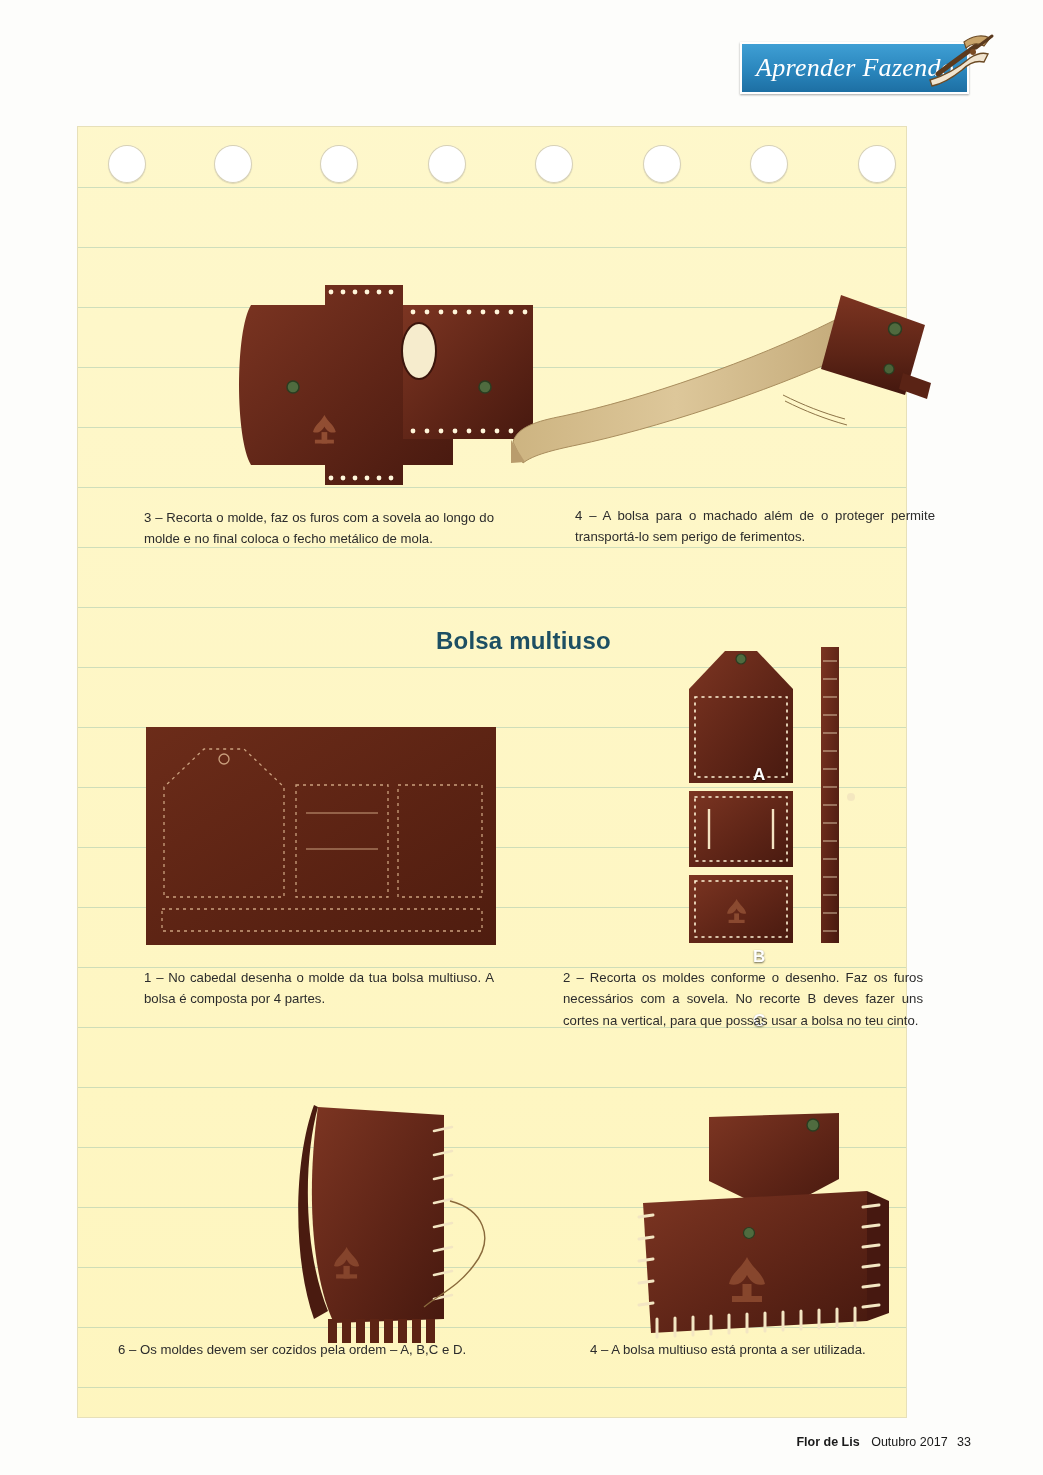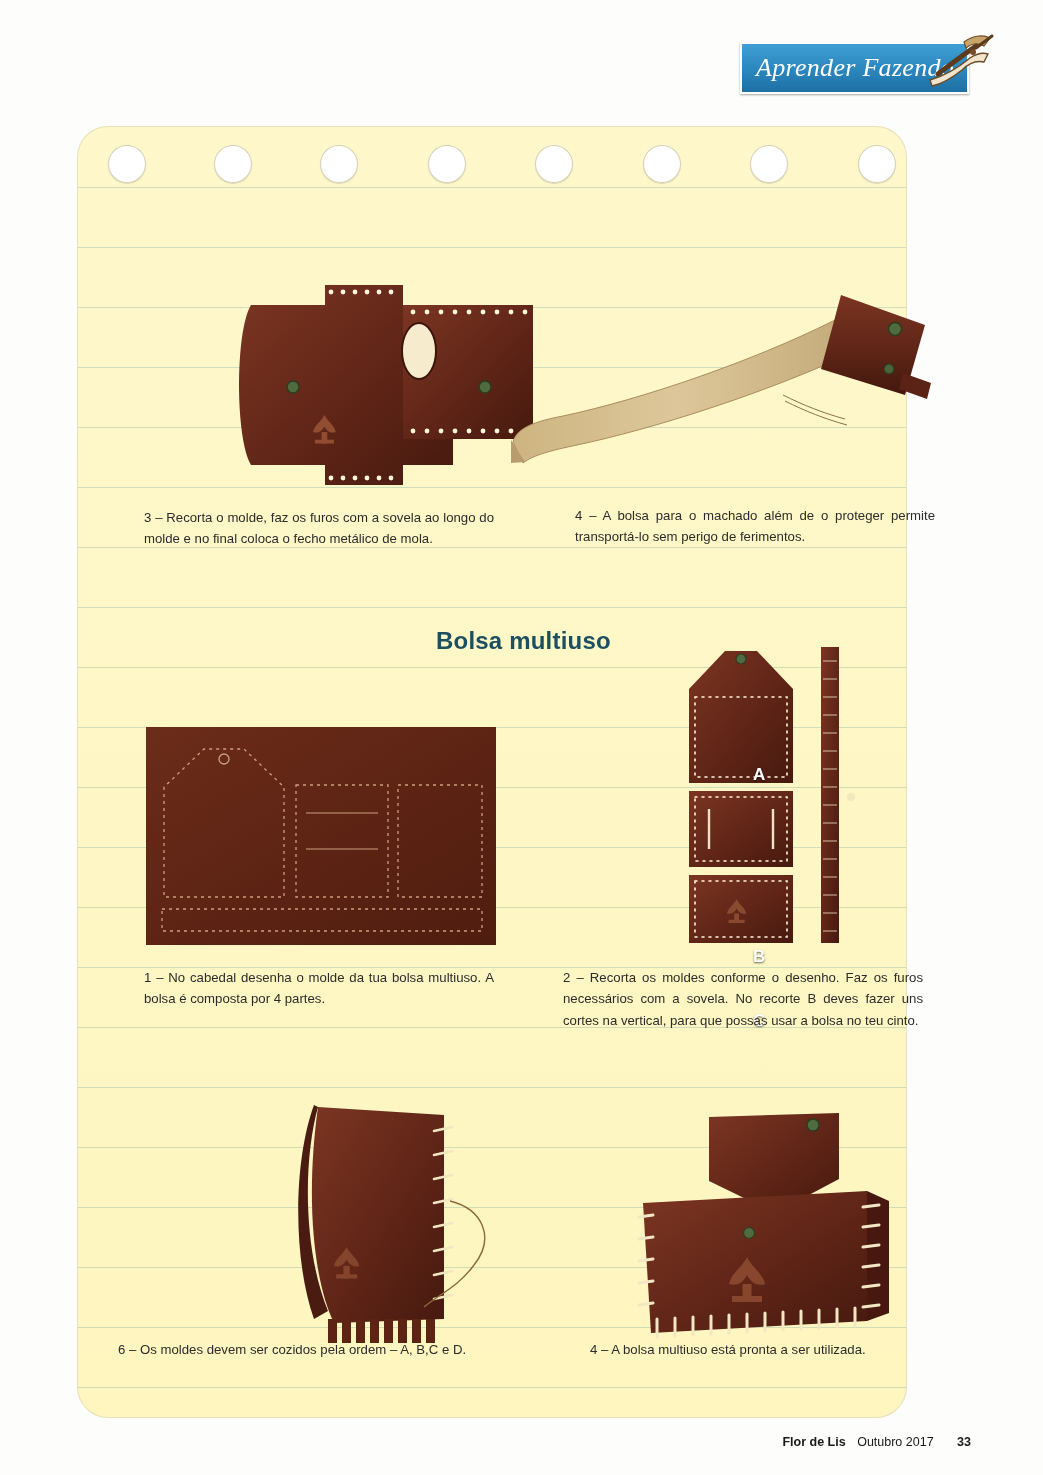--- a/index.html
+++ b/index.html
@@ -66,21 +66,20 @@
   .sheet {
     position: absolute;
     left: 78px;
     top: 127px;
     width: 828px;
     height: 1290px;
     background:
       linear-gradient(180deg, rgba(255,250,210,.55), rgba(255,246,190,.75)),
       #fdf4c2;
     box-shadow: 0 0 0 1px rgba(210,195,120,.5);
-    border-radius: 30px;
   }
   .rule-line {
     position: absolute;
     left: 0; right: 0;
     height: 1px;
     background: rgba(150,190,170,.45);
   }
   .holes {
     position: absolute;
     left: 0; right: 0;
@@ -128,21 +127,21 @@
   .footer {
     position: absolute;
     right: 72px;
     bottom: 26px;
     font-size: 12.5px;
     color: #1a1a1a;
     font-family: "Liberation Sans", sans-serif;
     white-space: nowrap;
   }
   .footer b { font-weight: bold; }
-  .footer .pg { font-weight: bold; margin-left: 20px; }
+  .footer .pg { font-weight: normal; margin-left: 6px; }
 </style>
 </head>
 <body>
 
 <div class="page-bg"></div>
 
 <div class="ghost-head" style="left:392px; top:188px; font-size:36px;">Don't Stop Believing</div>
 <div class="ghost-head" style="left:370px; top:232px; font-size:32px; color:rgba(150,120,60,.25);">Não pares de acreditar!</div>
 
 <div class="badge">

